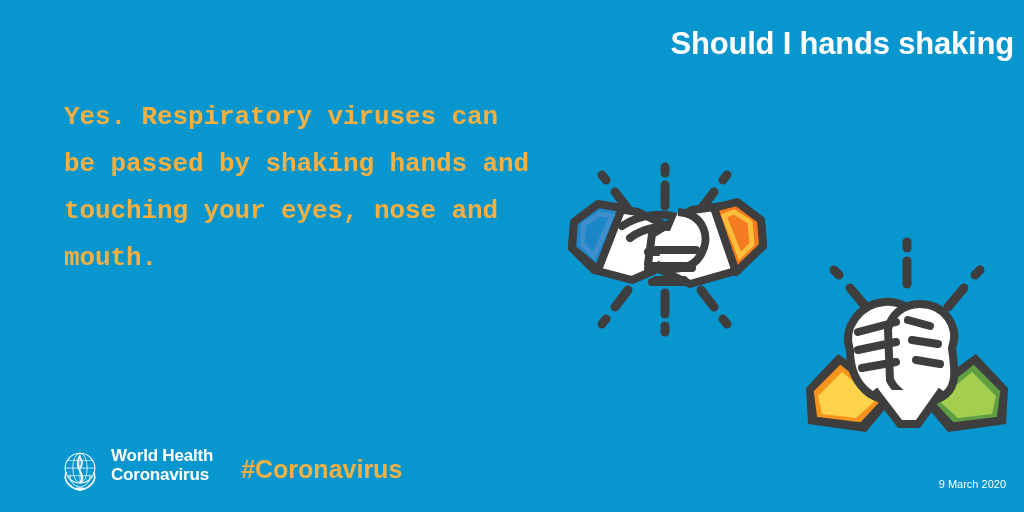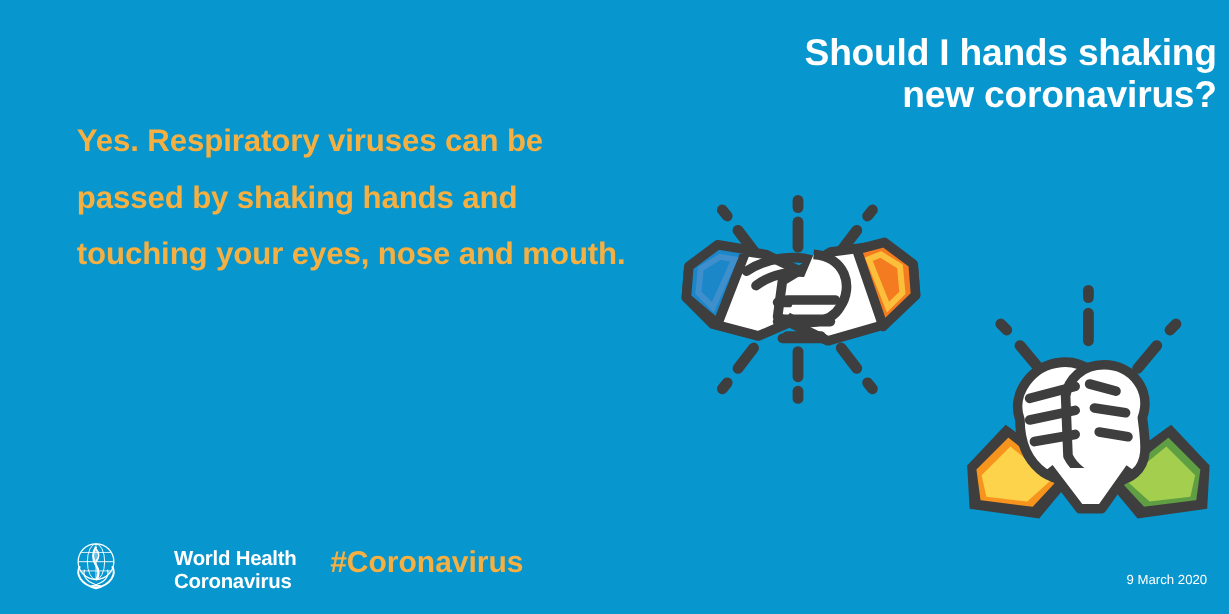--- a/index.html
+++ b/index.html
@@ -41,36 +41,36 @@
     left: 64px;
     top: 94px;
     width: 470px;
   }
   .body-copy p {
     margin: 0;
     font-size: 26px;
     line-height: 47px;
     font-weight: bold;
     letter-spacing: -0.1px;
+    font-family: Liberation Mono, monospace;
   }
   .para-answer { color: #f5b041; }
   .para-advice { color: #ffffff; }
 
   
   .footer {
     position: absolute;
     left: 56px;
     bottom: 18px;
     display: flex;
     align-items: center;
   }
   .who-logo {
     display: flex;
-    align-items: flex-end;
-    gap: 34px;
+    align-items: flex-start;
   }
   .who-emblem {
     width: 48px;
     height: 48px;
     flex: 0 0 48px;
   }
   .who-wordmark {
     margin-left: 7px;
     color: #ffffff;
     font-size: 17px;
@@ -115,21 +115,20 @@
   }
   .art-shake svg, .art-clasp svg { display: block; width: 100%; height: 100%; }
 </style>
 </head>
 <body>
 
 <div class="poster">
 
   <div class="headline">
     <div>Should I hands shaking</div>
-    <div>new coronavirus?</div>
   </div>
 
   <div class="body-copy">
     <p class="para-answer">Yes. Respiratory viruses can be passed by shaking hands and touching your eyes, nose and mouth.</p>
   </div>
 
   <div class="art-shake">
     <svg viewBox="0 0 215 195" xmlns="http://www.w3.org/2000/svg">
       <g stroke="#3e3e3e" stroke-width="9" stroke-linecap="round">
         <line x1="42" y1="23" x2="46" y2="28"></line>

